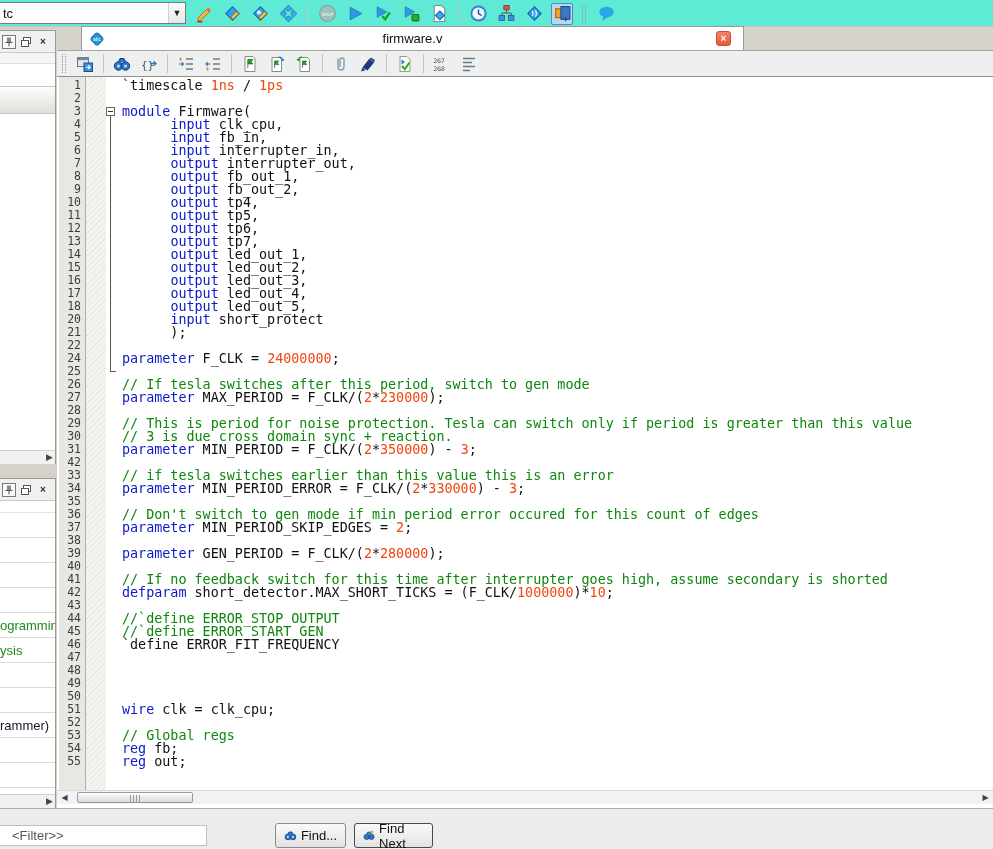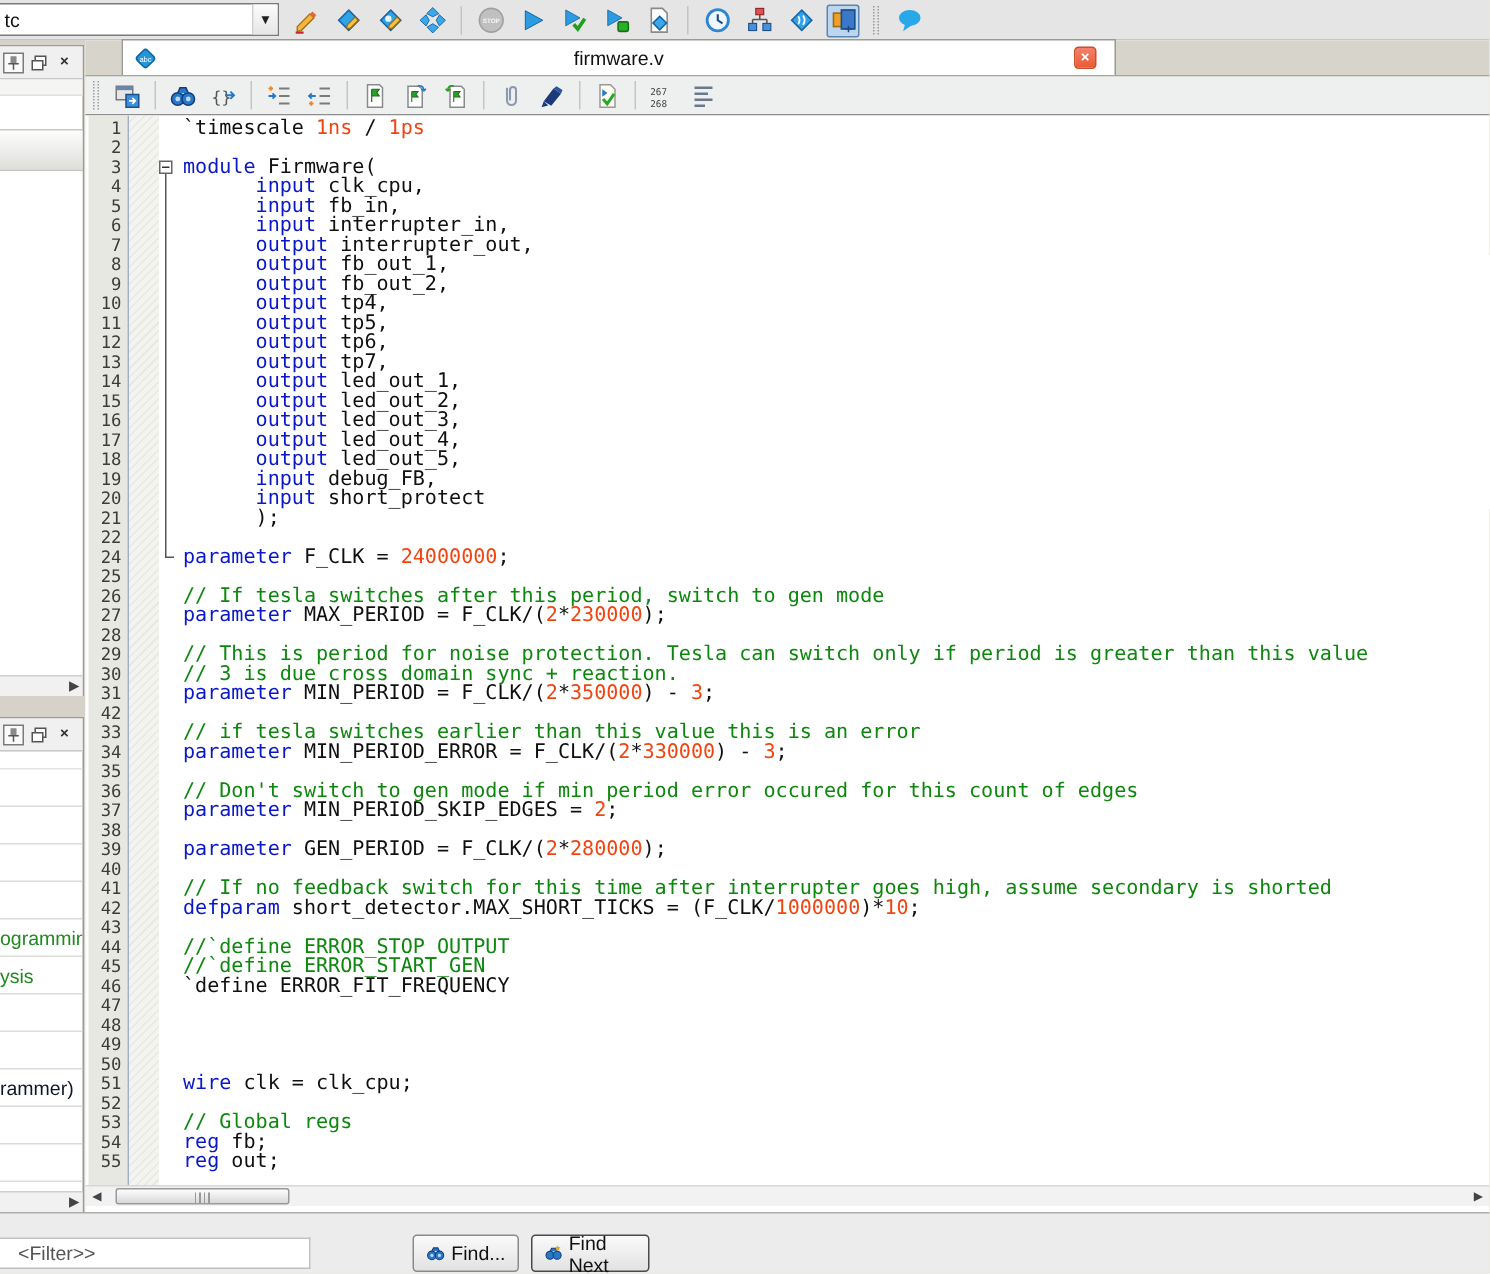--- a/index.html
+++ b/index.html
@@ -2,21 +2,21 @@
 <html><head>
 <meta charset="utf-8">
 <style>
   html,body{margin:0;padding:0;}
   body{width:993px;height:849px;overflow:hidden;position:relative;
        font-family:"Liberation Sans",sans-serif;background:#d6d2ca;font-size:13px;}
   *{box-sizing:border-box;}
 
   
   #top-toolbar{position:absolute;left:0;top:0;width:993px;height:27px;
-    background:#e5e5e5;border-bottom:1px solid #c6c6c6;display:flex;align-items:center;padding-left:36px;}
+    background:#5eead4;border-bottom:1px solid #c6c6c6;display:flex;align-items:center;padding-left:36px;}
   #project-combo{position:absolute;left:0;top:2px;width:186px;height:22px;background:#fff;
     border:1px solid #7a7a7a;border-left:none;display:flex;align-items:center;}
   #project-combo .val{flex:1;padding-left:3px;font-size:13px;color:#111;}
   #project-combo .dd{width:17px;height:100%;display:flex;align-items:center;justify-content:center;
     font-size:9px;color:#222;border-left:1px solid #d0d0d0;background:linear-gradient(#fcfcfc,#e6e6e6);}
   #top-icons{position:absolute;left:193px;top:1px;height:25px;display:flex;align-items:center;gap:6px;}
   .tbicon{width:22px;height:22px;display:flex;align-items:center;justify-content:center;border:1px solid transparent;border-radius:2px;}
   .tbicon svg{width:19px;height:19px;}
   .tbicon.pressed{background:#bcd6ee;border:1px solid #5a86b4;}
   .tbicon.disabled{filter:grayscale(1);opacity:.75;}
@@ -393,21 +393,20 @@
           <div class="cl"><span class="ln">9</span><span class="ct"><span class="s-p">      </span><span class="s-k">output</span><span class="s-p"> fb_out_2,</span></span></div>
           <div class="cl"><span class="ln">10</span><span class="ct"><span class="s-p">      </span><span class="s-k">output</span><span class="s-p"> tp4,</span></span></div>
           <div class="cl"><span class="ln">11</span><span class="ct"><span class="s-p">      </span><span class="s-k">output</span><span class="s-p"> tp5,</span></span></div>
           <div class="cl"><span class="ln">12</span><span class="ct"><span class="s-p">      </span><span class="s-k">output</span><span class="s-p"> tp6,</span></span></div>
           <div class="cl"><span class="ln">13</span><span class="ct"><span class="s-p">      </span><span class="s-k">output</span><span class="s-p"> tp7,</span></span></div>
           <div class="cl"><span class="ln">14</span><span class="ct"><span class="s-p">      </span><span class="s-k">output</span><span class="s-p"> led_out_1,</span></span></div>
           <div class="cl"><span class="ln">15</span><span class="ct"><span class="s-p">      </span><span class="s-k">output</span><span class="s-p"> led_out_2,</span></span></div>
           <div class="cl"><span class="ln">16</span><span class="ct"><span class="s-p">      </span><span class="s-k">output</span><span class="s-p"> led_out_3,</span></span></div>
           <div class="cl"><span class="ln">17</span><span class="ct"><span class="s-p">      </span><span class="s-k">output</span><span class="s-p"> led_out_4,</span></span></div>
           <div class="cl"><span class="ln">18</span><span class="ct"><span class="s-p">      </span><span class="s-k">output</span><span class="s-p"> led_out_5,</span></span></div>
-          <div class="cl"><span class="ln">19</span><span class="ct"><span class="s-p">      </span><span class="s-k">input</span><span class="s-p"> debug_FB,</span></span></div>
           <div class="cl"><span class="ln">20</span><span class="ct"><span class="s-p">      </span><span class="s-k">input</span><span class="s-p"> short_protect</span></span></div>
           <div class="cl"><span class="ln">21</span><span class="ct"><span class="s-p">      );</span></span></div>
           <div class="cl"><span class="ln">22</span><span class="ct"></span></div>
           <div class="cl"><span class="ln">24</span><span class="ct"><span class="s-k">parameter</span><span class="s-p"> F_CLK = </span><span class="s-n">24000000</span><span class="s-p">;</span></span></div>
           <div class="cl"><span class="ln">25</span><span class="ct"></span></div>
           <div class="cl"><span class="ln">26</span><span class="ct"><span class="s-c">// If tesla switches after this period, switch to gen mode</span></span></div>
           <div class="cl"><span class="ln">27</span><span class="ct"><span class="s-k">parameter</span><span class="s-p"> MAX_PERIOD = F_CLK/(</span><span class="s-n">2</span><span class="s-p">*</span><span class="s-n">230000</span><span class="s-p">);</span></span></div>
           <div class="cl"><span class="ln">28</span><span class="ct"></span></div>
           <div class="cl"><span class="ln">29</span><span class="ct"><span class="s-c">// This is period for noise protection. Tesla can switch only if period is greater than this value</span></span></div>
           <div class="cl"><span class="ln">30</span><span class="ct"><span class="s-c">// 3 is due cross domain sync + reaction.</span></span></div>

